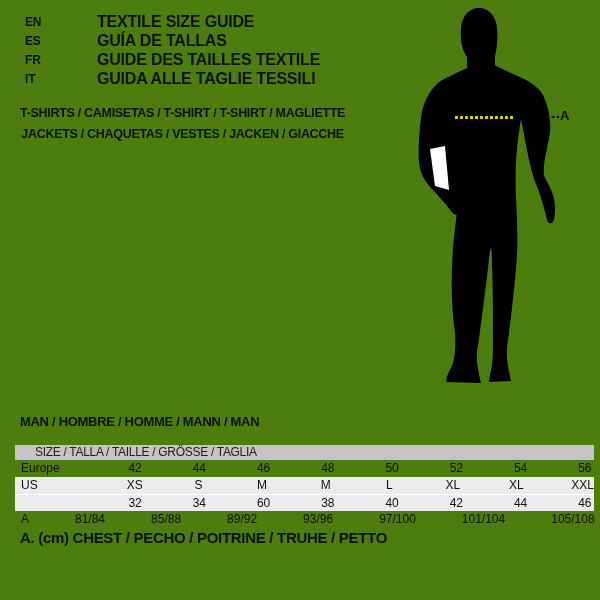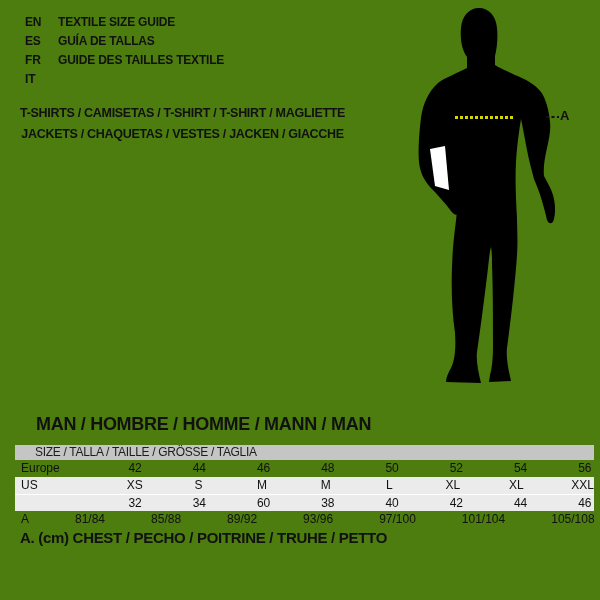--- a/index.html
+++ b/index.html
@@ -4,29 +4,29 @@
 <style>
   html,body{margin:0;padding:0;background:#fff;}
   #canvas{
     position:relative;width:600px;height:600px;background:#4d7c0f;overflow:hidden;
     font-family:"Liberation Sans","DejaVu Sans",sans-serif;color:#111;
   }
   
   .lang-block{position:absolute;left:25px;top:12px;}
   .lang-row{display:flex;height:19px;align-items:center;}
   .lang-code{width:33px;font-size:12px;font-weight:bold;letter-spacing:-0.2px;}
-  .lang-label{font-size:12px;font-weight:bold;letter-spacing:-0.2px;white-space:nowrap;}
+  .lang-label{font-size:16px;font-weight:bold;letter-spacing:-0.2px;white-space:nowrap;margin-left:39px;}
   
   .cat-block{position:absolute;left:20px;top:106px;}
   .cat-line{height:21px;font-size:12.5px;font-weight:bold;letter-spacing:-0.3px;white-space:nowrap;text-align:center;}
   
   .figure-svg{position:absolute;left:395px;top:0;}
   .measure-label{position:absolute;left:560px;top:108px;font-size:13px;font-weight:600;}
   
-  .section-title{position:absolute;left:20px;top:414px;font-size:18px;font-weight:bold;letter-spacing:-0.3px;margin-left:16px;}
+  .section-title{position:absolute;left:20px;top:414px;font-size:13px;font-weight:bold;letter-spacing:-0.3px;}
   
   .size-table{position:absolute;left:15px;top:445px;width:579px;font-size:12px;}
   .t-header{
     height:15px;line-height:15px;background:var(--table-header-bg,#c5c5c5);
     padding-left:20px;letter-spacing:-0.3px;color:#1c1c1c;
   }
   .t-row{display:flex;height:17px;line-height:17px;align-items:center;gap:46px;}
   .t-row.zebra{background:var(--table-zebra-bg,#ebebeb);}
   .t-row.zebra+.t-row.zebra{border-top:1px solid #fff;height:16px;line-height:16px;}
   .t-label{width:65px;padding-left:6px;box-sizing:border-box;}
@@ -47,20 +47,21 @@
     <div class="lang-row">
       <span class="lang-code">ES</span>
       <span class="lang-label">GUÍA DE TALLAS</span>
     </div>
     <div class="lang-row">
       <span class="lang-code">FR</span>
       <span class="lang-label">GUIDE DES TAILLES TEXTILE</span>
     </div>
     <div class="lang-row">
       <span class="lang-code">IT</span>
+      <span class="lang-label">GUIDA ALLE TAGLIE TESSILI</span>
     </div>
   </div>
 
   <div class="cat-block">
     <div class="cat-line">T-SHIRTS / CAMISETAS / T-SHIRT / T-SHIRT / MAGLIETTE</div>
     <div class="cat-line">JACKETS / CHAQUETAS / VESTES / JACKEN / GIACCHE</div>
   </div>
 
   <svg class="figure-svg" width="205" height="400" viewBox="0 0 205 400">
     <path fill="var(--silhouette,#000)" d="

